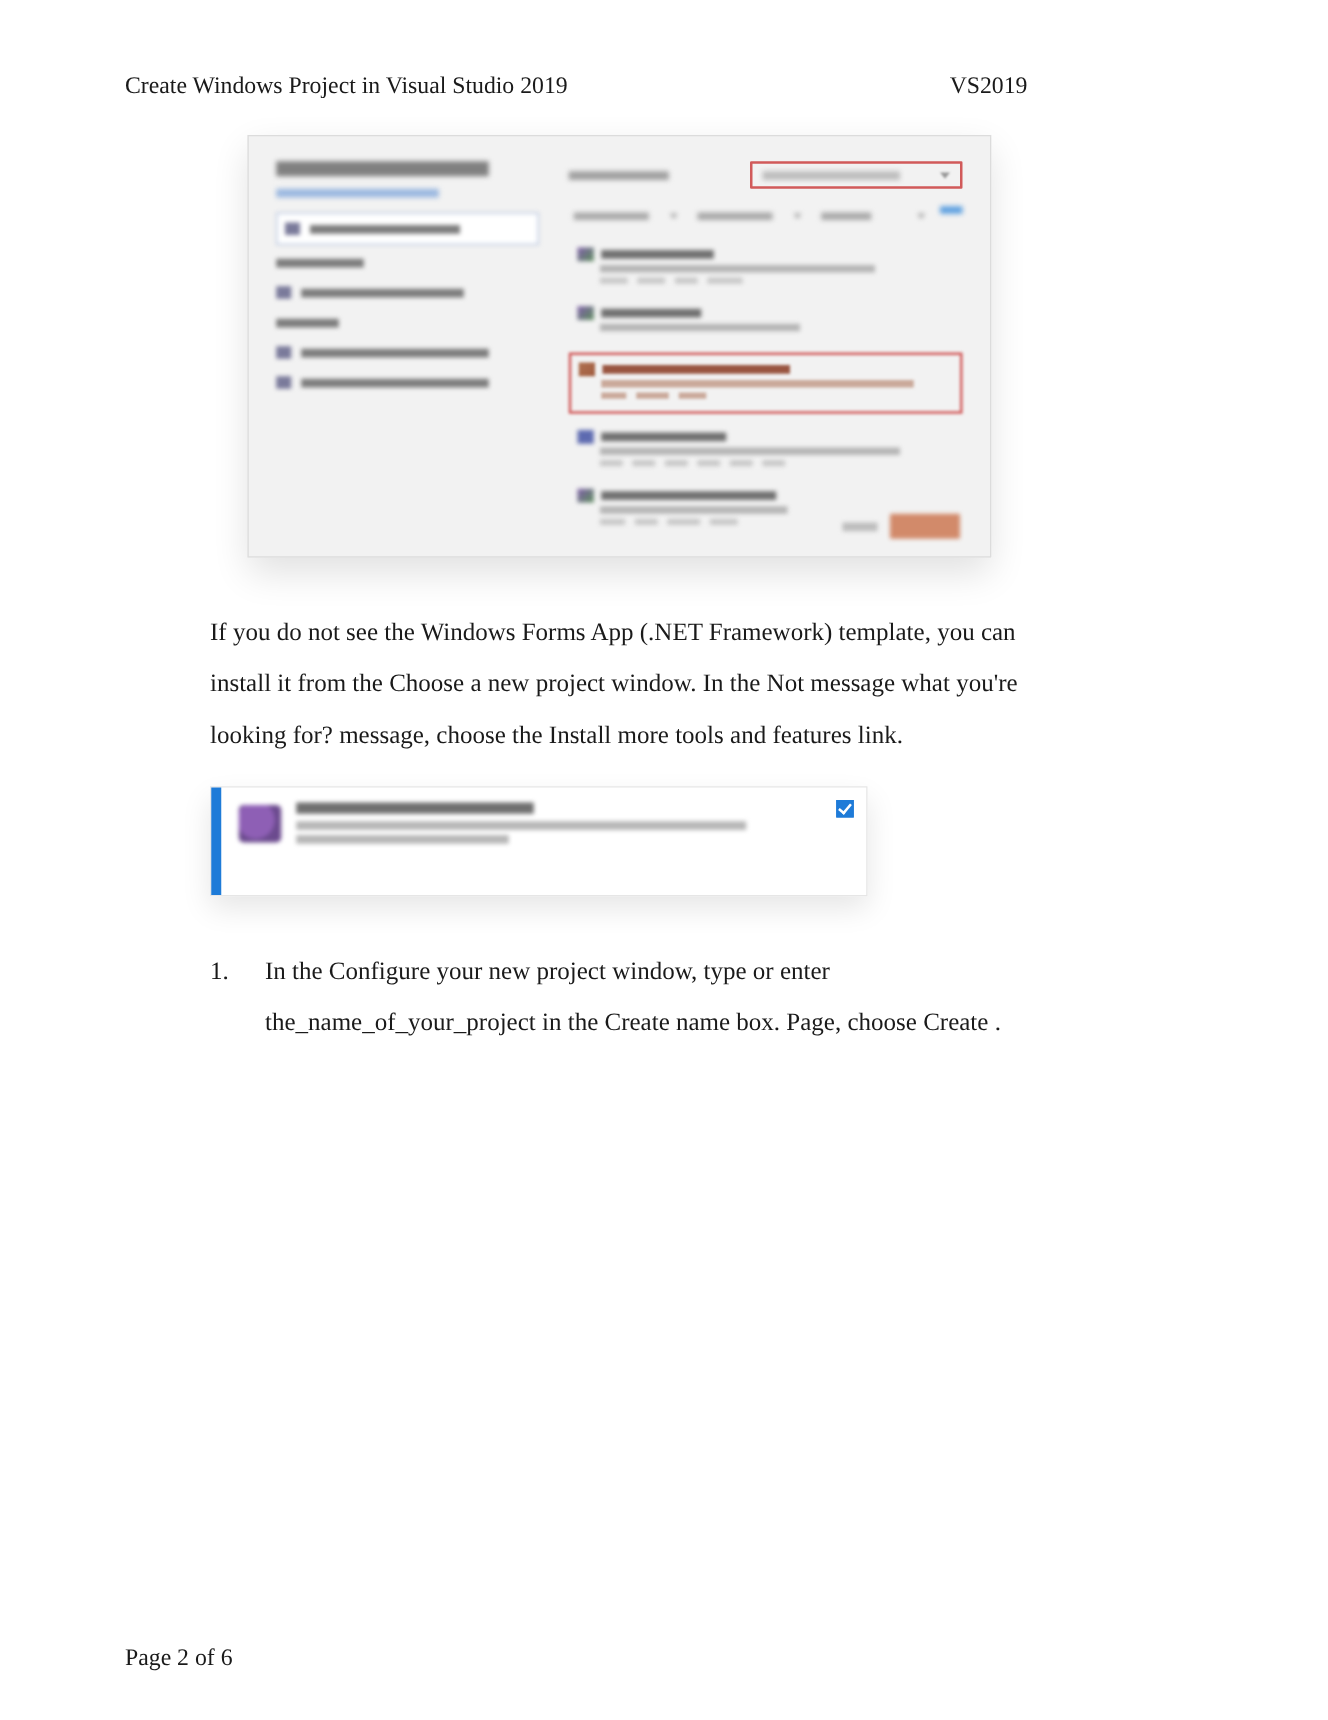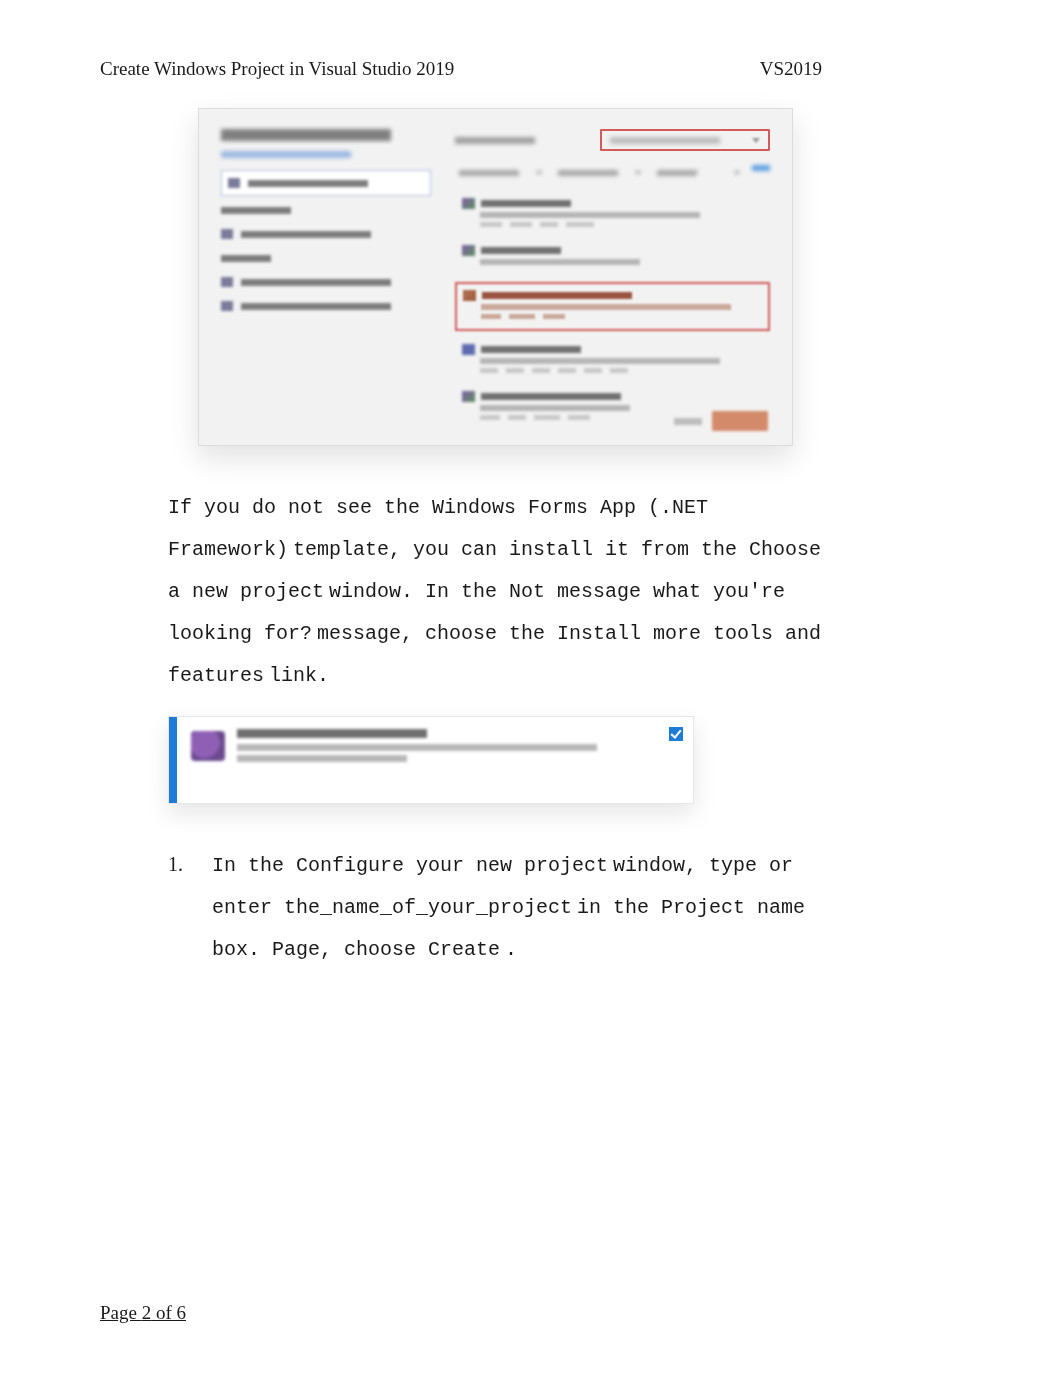--- a/index.html
+++ b/index.html
@@ -144,21 +144,21 @@
   
   .note-h {
     font-size: 20px;
     margin: 0 0 38px 0;
   }
   .para {
     font-size: 20px;
     line-height: 2.05;
     margin: 0 0 20px 0;
   }
-  .para .txt-inline { display: inline; font-family: Liberation Mono, monospace; }
+  .para .txt-inline { display: inline; }
 
   
   .shot2 {
     width: 526px;
     height: 88px;
     margin: 4px 0 40px 0;
     background: #fff;
     border: 1px solid #e6e6e6;
     box-shadow: 0 10px 22px rgba(0,0,0,.10);
     position: relative;
@@ -201,23 +201,22 @@
     gap: 20px;
     font-size: 20px;
     line-height: 2.05;
   }
   .ol1-num { width: 24px; flex-shrink:0; }
   .ol1-body { flex:1; }
 
   
   .page-footer {
     position: absolute;
-    left: 100px; bottom: 52px;
+    left: 100px; bottom: 38px;
     font-size: 19px;
-    text-decoration: underline;
   }
 </style>
 </head>
 <body>
 
 <div class="page">
 
   <div class="header-row">
     <span>Create Windows Project in Visual Studio 2019</span>
     <span>VS2019</span>
@@ -379,21 +378,21 @@
 
     <div class="ol1">
       <div class="ol1-num">1.</div>
       <div class="ol1-body">
         <p class="para" style="margin-top:0;">
           <span class="txt-inline">In the </span>
           <span class="txt-inline">Configure your new project</span>
           <span class="txt-inline"> window, type or enter </span>
           <span class="txt-inline">the_name_of_your_project</span>
           <span class="txt-inline"> in the </span>
-          <span class="txt-inline">Project name</span>
+          <span class="txt-inline">Create name</span>
           <span class="txt-inline"> box. Page, choose </span>
           <span class="txt-inline">Create</span>
           <span class="txt-inline"> .</span>
         </p>
       </div>
     </div>
 
   </div>
 
   <div class="page-footer">

